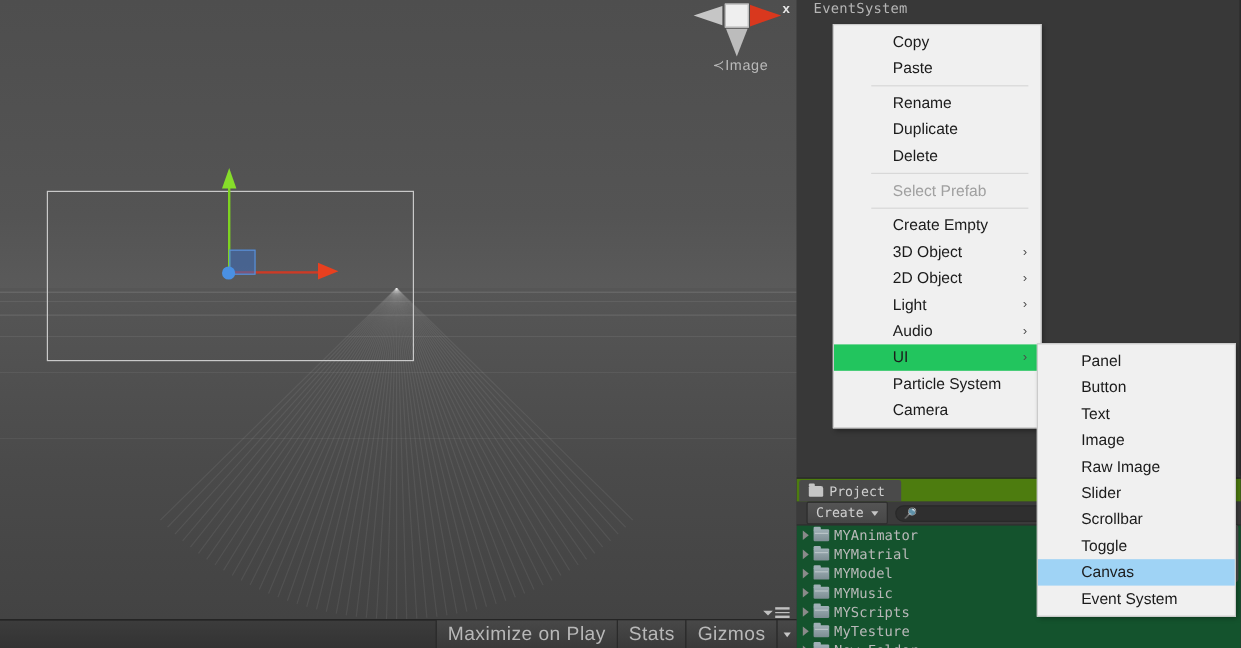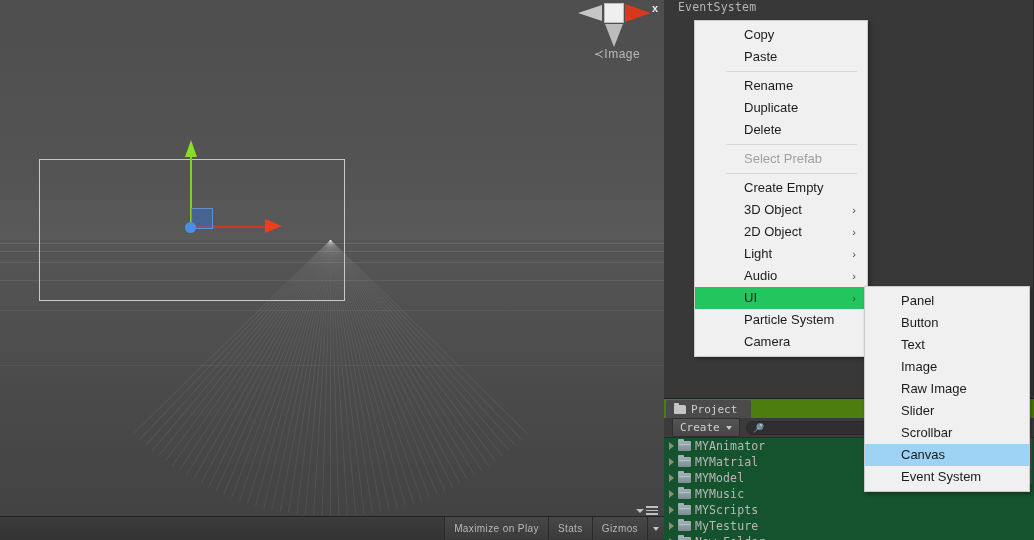--- a/index.html
+++ b/index.html
@@ -191,21 +191,21 @@
   .sbb-inner {
     display: flex;
     align-items: stretch;
     height: 100%;
     justify-content: flex-end;
   }
   .sbb-btn {
     display: flex;
     align-items: center;
     padding: 0 9px;
-    font-size: 10px;
+    font-size: 16px;
     color: #b8b8b8;
     border-left: 1px solid #2a2a2a;
     background: linear-gradient(180deg,#484848 0%, #3a3a3a 100%);
     letter-spacing: .4px;
   }
   .sbb-btn.small { padding: 0 5px; }
   .sbb-arrow {
     width: 0; height: 0;
     border-left: 3.5px solid transparent;
     border-right: 3.5px solid transparent;
@@ -655,17 +655,18 @@
     </div>
 
   <div class="ctx-submenu" id="ctx-submenu">
       <div class="sub-item">Panel</div>
       <div class="sub-item">Button</div>
       <div class="sub-item">Text</div>
       <div class="sub-item">Image</div>
       <div class="sub-item">Raw Image</div>
       <div class="sub-item">Slider</div>
       <div class="sub-item">Scrollbar</div>
+      <div class="sub-item">Toggle</div>
       <div class="sub-item selected">Canvas</div>
       <div class="sub-item">Event System</div>
     </div>
 
 </div>
 
 </body></html>

